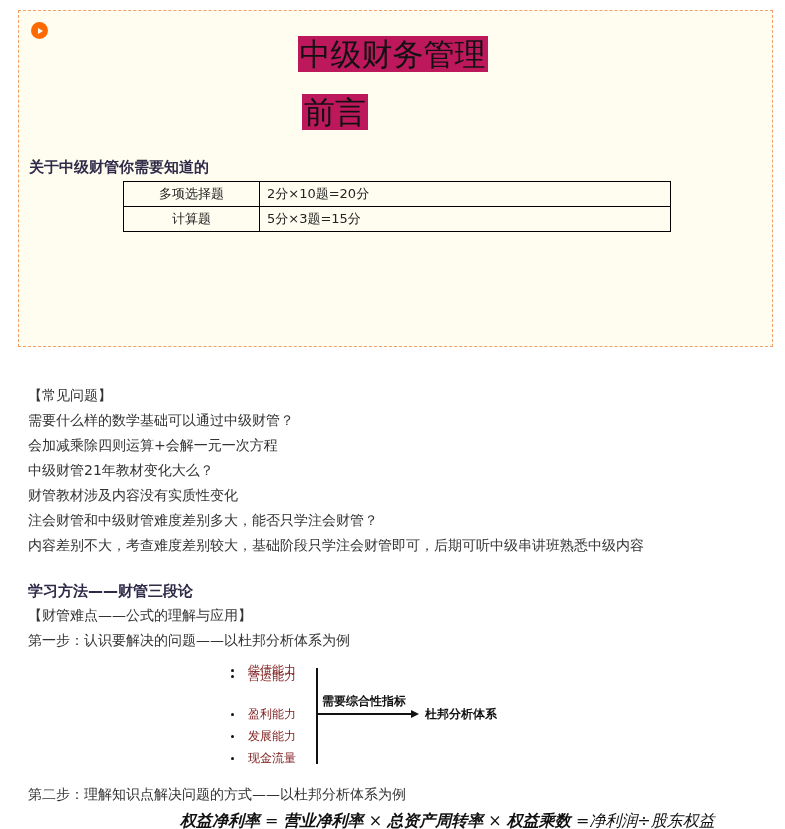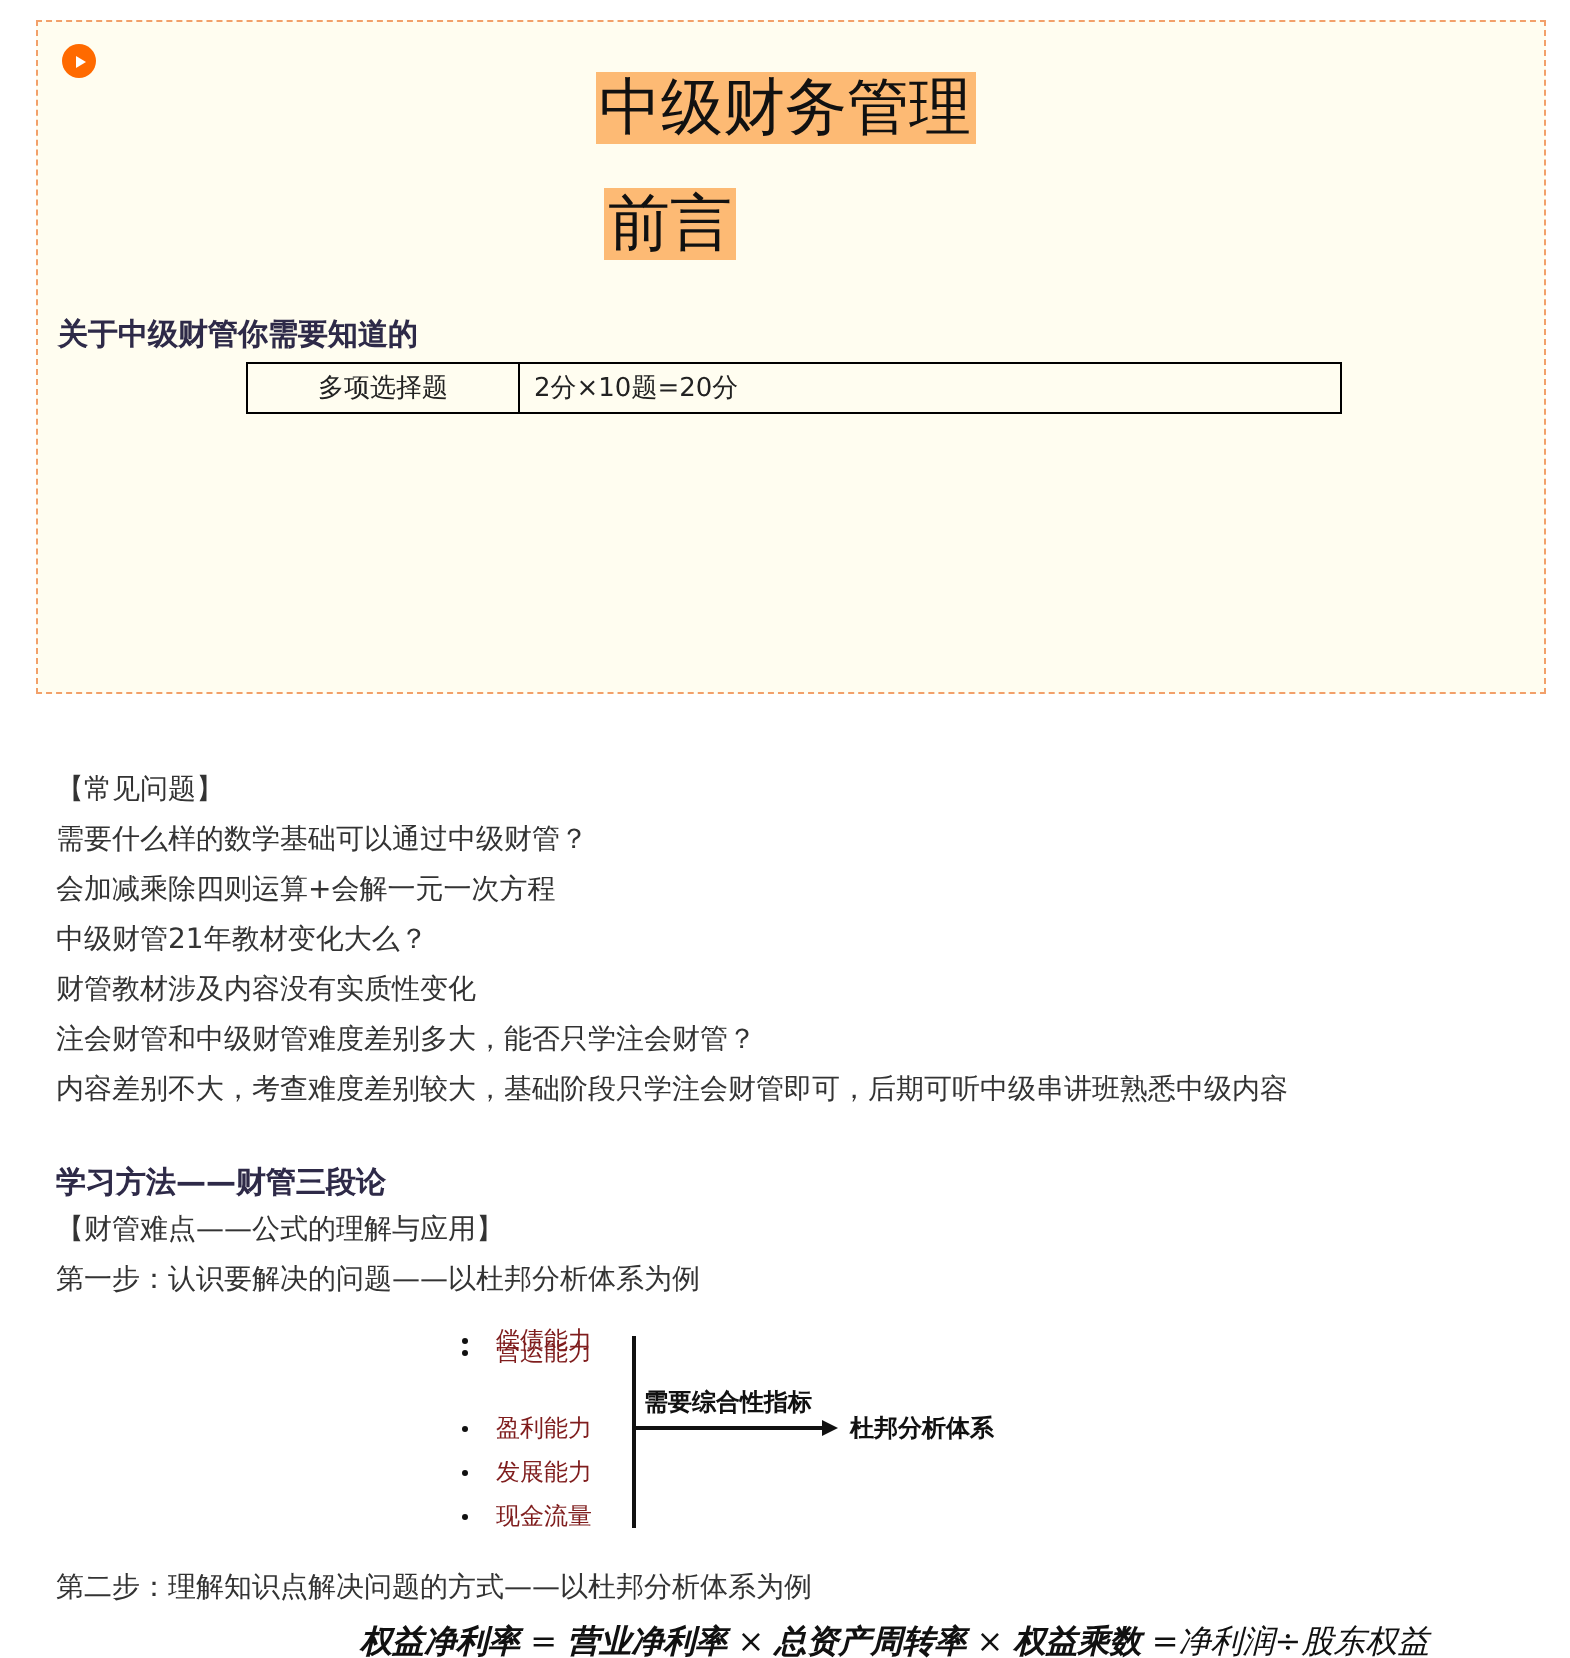--- a/index.html
+++ b/index.html
@@ -25,21 +25,21 @@
     margin-left: 2px;
   }
   .title-main {
     position: absolute; left: 0; width: 785px; top: 36px; text-align: center;
     font-family: "DejaVu Serif", "Liberation Serif", serif; font-size: 31px; color: #111111; line-height: 36px;
   }
   .title-sub {
     position: absolute; left: 0; width: 670px; top: 94px; text-align: center;
     font-family: "DejaVu Serif", "Liberation Serif", serif; font-size: 31px; color: #111111; line-height: 36px;
   }
-  .title-main span, .title-sub span { background: #fdba74; padding: 0 2px; }
+  .title-main span, .title-sub span { background: #be185d; padding: 0 2px; }
   .about-heading {
     position: absolute; left: 29px; top: 158px; font-size: 15px; font-weight: bold; color: #2e2a48;
   }
   table.exam-table {
     position: absolute; left: 123px; top: 181px; width: 548px;
     border-collapse: collapse; font-size: 13px; color: #222222;
   }
   table.exam-table td {
     border: 1px solid #000000; height: 25px; padding: 0 7px; box-sizing: border-box;
   }
@@ -74,20 +74,24 @@
 <div class="title-sub"><span>前言</span></div>
 
 <div class="about-heading">关于中级财管你需要知道的</div>
 
 <table class="exam-table">
   <tbody>
   <tr>
     <td class="c1">多项选择题</td>
     <td class="c2">2分×10题=20分</td>
   </tr>
+  <tr>
+    <td class="c1">计算题</td>
+    <td class="c2">5分×3题=15分</td>
+  </tr>
 </tbody>
   </table>
 
 <div class="text-line" style="top:386px;">【常见问题】</div>
 <div class="text-line" style="top:411px;">需要什么样的数学基础可以通过中级财管？</div>
 <div class="text-line" style="top:436px;">会加减乘除四则运算+会解一元一次方程</div>
 <div class="text-line" style="top:461px;">中级财管21年教材变化大么？</div>
 <div class="text-line" style="top:486px;">财管教材涉及内容没有实质性变化</div>
 <div class="text-line" style="top:511px;">注会财管和中级财管难度差别多大，能否只学注会财管？</div>
 <div class="text-line" style="top:536px;">内容差别不大，考查难度差别较大，基础阶段只学注会财管即可，后期可听中级串讲班熟悉中级内容</div>

